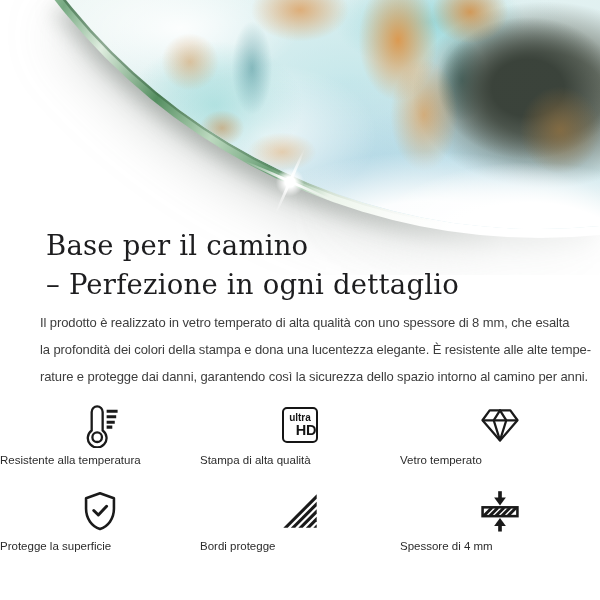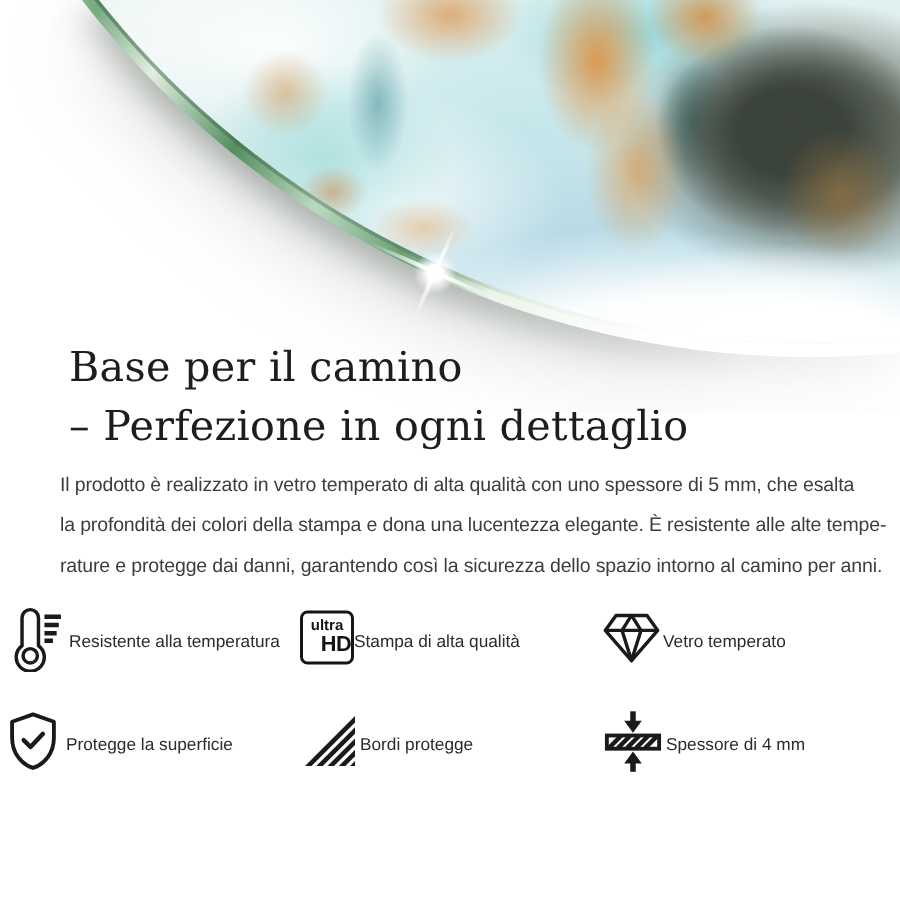--- a/index.html
+++ b/index.html
@@ -63,21 +63,21 @@
   .title{
     position:absolute;left:40px;top:220px;margin:6px;
     font-family:"DejaVu Serif","Liberation Serif",serif;font-weight:400;
     font-size:27.5px;line-height:38.5px;color:#1d1d1f;letter-spacing:0.2px;
   }
   .title span{display:block;}
   .desc{position:absolute;left:40px;top:309px;font-size:13px;line-height:27px;color:#3d3d3d;letter-spacing:-0.1px;}
   .desc span{display:block;white-space:nowrap;}
   
   .features{position:absolute;left:0;top:401px;width:600px;display:grid;grid-template-columns:1fr 1fr 1fr;row-gap:21px;}
-  .feature{display:flex;flex-direction:row;align-items:center;}
+  .feature{display:flex;flex-direction:column;}
   .icon-wrap{height:48px;display:flex;align-items:center;justify-content:center;}
   .feature-label{margin-top:5px;font-size:11.5px;color:#2b2b2b;}
   .icon-svg{display:block;}
   .uhd-box{
     width:36px;height:36px;box-sizing:border-box;border:2.6px solid #151515;border-radius:5px;
     display:flex;flex-direction:column;align-items:center;justify-content:center;color:#151515;
   }
   .uhd-top{font-size:10px;font-weight:700;line-height:10px;}
   .uhd-bottom{font-size:14.5px;font-weight:800;line-height:15px;letter-spacing:-0.3px;padding-left:12px;}
 </style>
@@ -98,21 +98,21 @@
       <div class="core"></div>
     </div>
   </div>
 
   <h1 class="title">
     <span>Base per il camino</span>
     <span>– Perfezione in ogni dettaglio</span>
   </h1>
 
   <div class="desc">
-    <span>Il prodotto è realizzato in vetro temperato di alta qualità con uno spessore di 5 mm, che esalta</span>
+    <span>Il prodotto è realizzato in vetro temperato di alta qualità con uno spessore di 8 mm, che esalta</span>
     <span>la profondità dei colori della stampa e dona una lucentezza elegante. È resistente alle alte tempe-</span>
     <span>rature e protegge dai danni, garantendo così la sicurezza dello spazio intorno al camino per anni.</span>
   </div>
 
   <div class="features">
 
     <div class="feature">
       <div class="icon-wrap">
         <svg class="icon-svg" width="46" height="46" viewBox="0 0 26 26" fill="none" stroke="#1a1a1a" stroke-width="1.3">
           <path d="M8.3 16.1V5.6a3.1 3.1 0 0 1 6.2 0v10.5a5.3 5.3 0 1 1-6.2 0z"></path>

